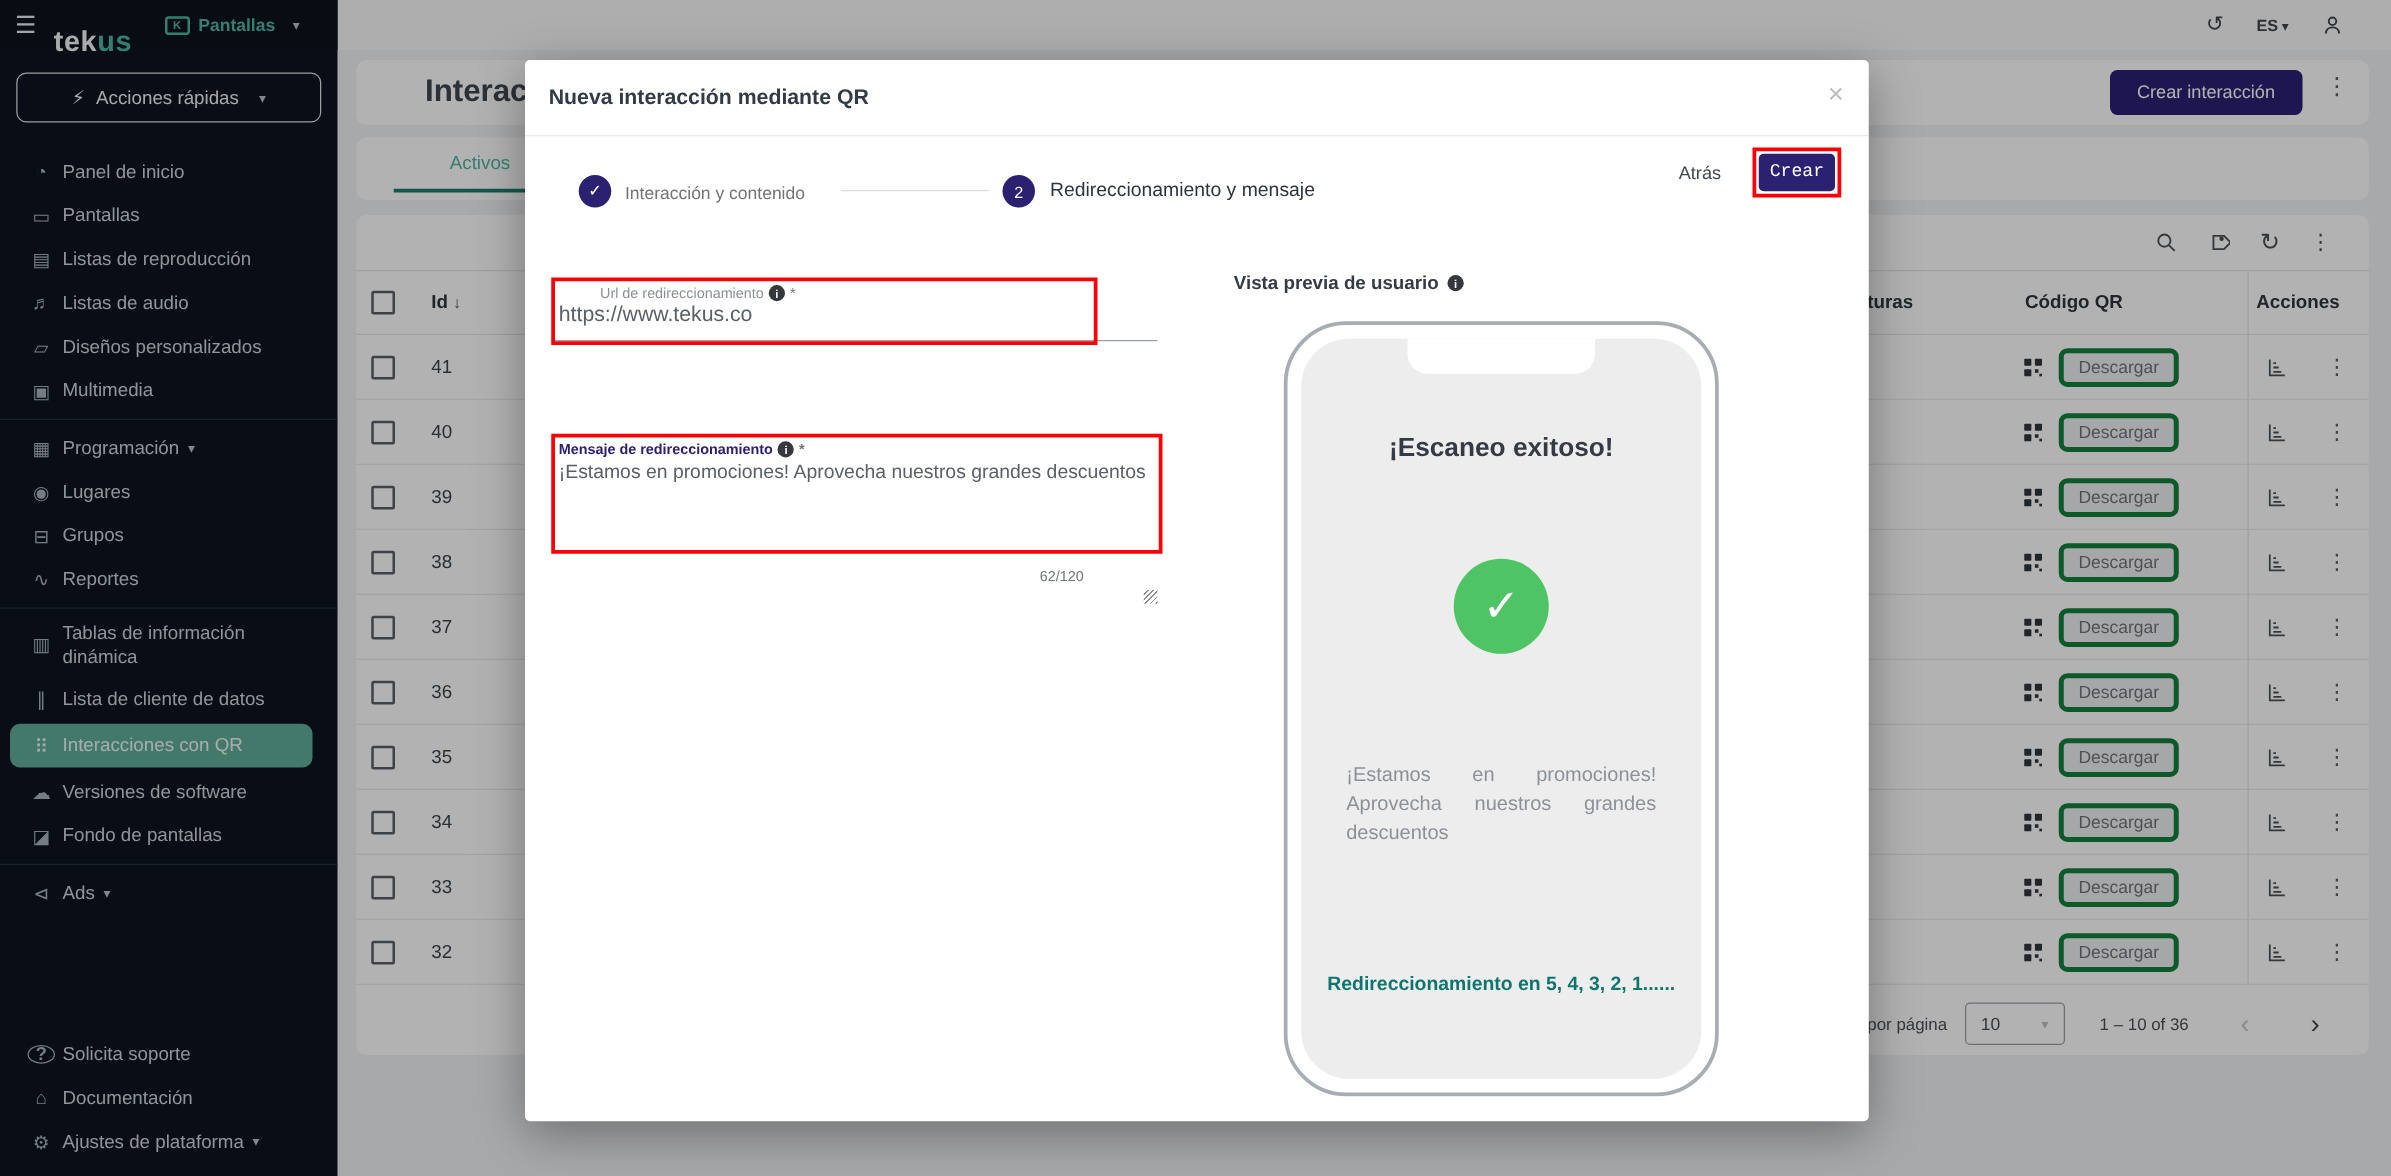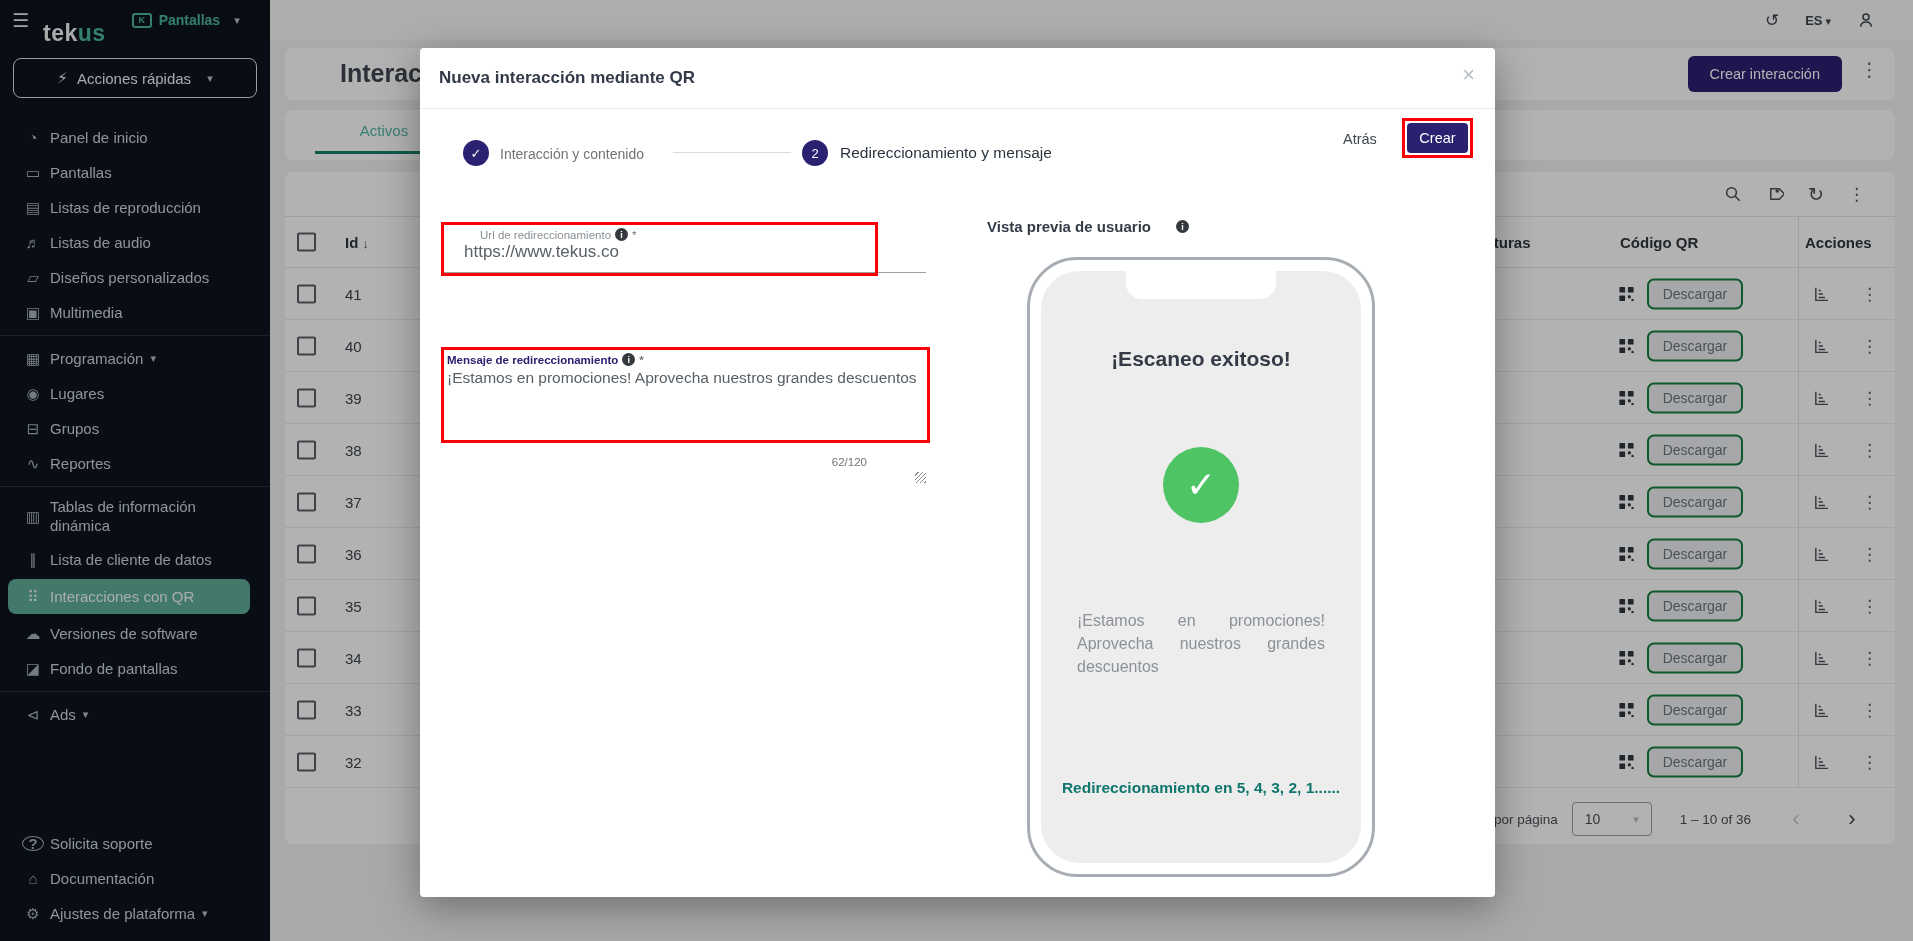--- a/index.html
+++ b/index.html
@@ -63,21 +63,21 @@
     border:2px solid #595f66; border-radius:2px; background:#fff; cursor:pointer; }
   .cell-id { position:absolute; left:60px; width:60px; text-align:left; top:50%; transform:translateY(-50%); }
   #thead .cell-id { font-weight:700; }
   .sort-ar { font-size:13px; margin-left:4px; color:#4a5157; }
   .h-lect { position:absolute; left:1183px; top:50%; transform:translateY(-50%); }
   .h-qr   { position:absolute; left:1335px; top:50%; transform:translateY(-50%); }
   .h-acc  { position:absolute; left:1520px; top:50%; transform:translateY(-50%); }
   .trow { position:absolute; left:0; right:0; height:52px; border-bottom:1px solid #e9ebec; font-size:15px; color:#3d444b; }
   .qr-ic { position:absolute; left:1333px; top:50%; transform:translateY(-50%); display:flex; }
   .dl { position:absolute; left:1362px; top:50%; transform:translateY(-50%); width:96px; height:31px;
-    background:#eef0f1; border:2px solid #15803d; border-radius:7px; color:#6f757b; font-size:14px;
+    background:#eef0f1; border:4px solid #15803d; border-radius:7px; color:#6f757b; font-size:14px;
     font-family:inherit; cursor:pointer; }
   .stats-ic { position:absolute; left:1528px; top:50%; transform:translateY(-50%); display:flex; cursor:pointer; }
   .more-v { position:absolute; left:1576px; top:50%; transform:translateY(-50%); font-size:17px; color:#5b6166; cursor:pointer; }
   #pager { position:absolute; bottom:0; left:0; right:0; height:50px; display:flex; align-items:center;
     justify-content:flex-end; color:#4a5056; font-size:13.5px; }
   #pager .pp-label { margin-right:14px; }
   #pager .pp-select { width:80px; height:34px; border:1px solid #9aa0a5; border-radius:4px; display:flex;
     align-items:center; justify-content:space-between; padding:0 12px; cursor:pointer; margin-right:28px; font-size:14px;}
   #pager .range { margin-right:30px; }
   #pager .pch { font-size:22px; width:30px; text-align:center; cursor:pointer; }
@@ -92,39 +92,39 @@
   #m-close { position:absolute; right:20px; top:14px; font-size:22px; color:#b9bec4; cursor:pointer; }
   #m-hdiv { position:absolute; left:0; right:0; top:60px; border-top:1px solid #e8eaec; }
   .step-circle { position:absolute; width:26px; height:26px; border-radius:50%; background:#2b2171; color:#fff;
     display:flex; align-items:center; justify-content:center; font-size:13px; top:92px; }
   #step1-label { position:absolute; left:80px; top:98px; font-size:14px; color:#737373; }
   #step-line { position:absolute; left:253px; top:104px; width:118px; border-top:1.5px solid #d9dcdf; }
   #step2-label { position:absolute; left:420px; top:96px; font-size:15.5px; color:#2b3440; }
   #m-back { position:absolute; left:923px; top:83px; font-size:14.5px; color:#3f4750; background:none;
     border:none; font-family:inherit; cursor:pointer; }
   #m-create { position:absolute; left:987px; top:75px; width:61px; height:30px; background:#2b2171; color:#fff;
-    border:none; border-radius:4px; font-size:14.5px; font-family:Liberation Sans, sans-serif; cursor:pointer; }
+    border:none; border-radius:4px; font-size:14.5px; font-family:Liberation Mono, monospace; cursor:pointer; }
   .ann { position:absolute; border:3px solid #fb0007; pointer-events:none; z-index:60; }
   #ann-create { left:982px; top:70px; width:71px; height:40px; }
   #ann-url { left:21px; top:174px; width:437px; height:54px; }
   #ann-msg { left:21px; top:299px; width:489px; height:96px; }
   .f-label { position:absolute; font-size:11.5px; color:#8a9196; display:flex; align-items:center; gap:4px; }
   .f-label.navy { color:#2b2171; font-weight:600; }
   .info-dot { display:inline-flex; width:13px; height:13px; border-radius:50%; background:#35393e; color:#fff;
     font-size:9px; font-weight:700; align-items:center; justify-content:center; font-style:normal; }
   .req { color:#6f757a; }
   #url-input { position:absolute; left:21px; top:194px; width:485px; border:none; border-bottom:1px solid #9aa0a5;
-    font-size:17px; color:#596066; padding:0 0 10px 23px; font-family:inherit; background:transparent; outline:none; }
+    font-size:17px; color:#596066; padding:0 0 10px 6px; font-family:inherit; background:transparent; outline:none; }
   #msg-area { position:absolute; left:27px; top:318px; width:478px; height:120px; border:none; resize:none;
     font-size:15.5px; line-height:1.5; color:#596066; font-family:inherit; background:transparent; outline:none; overflow:hidden; }
   #msg-grip { position:absolute; left:495px; top:424px; width:11px; height:11px;
     background:repeating-linear-gradient(135deg,transparent,transparent 2px,#8a9196 2px,#8a9196 3px); }
   #msg-counter { position:absolute; left:21px; top:408px; width:426px; text-align:right; font-size:11.5px; color:#6f757a; }
   #pv-head { position:absolute; left:567px; top:170px; font-size:15px; font-weight:700; color:#333b46;
-    display:flex; align-items:center; gap:25px; }
+    display:flex; align-items:center; gap:7px; }
   #phone { position:absolute; left:607px; top:209px; width:348px; height:620px; border:3px solid #a7adb3;
     border-radius:50px; background:#fff; padding:11px; }
   #screen { position:relative; width:100%; height:100%; background:#ededee; border-radius:38px; overflow:hidden; }
   #notch { position:absolute; left:50%; transform:translateX(-50%); top:0; width:150px; height:28px; background:#fff;
     border-radius:0 0 16px 16px; }
   #scan-title { position:absolute; top:76px; width:100%; text-align:center; font-size:21px; font-weight:800; color:#343b47; }
   #succ-circle { position:absolute; top:176px; left:50%; transform:translateX(-50%); width:76px; height:76px;
     border-radius:50%; background:#4ec464; color:#fff; display:flex; align-items:center; justify-content:center;
     font-size:36px; font-weight:800; }
   #pv-msg { position:absolute; top:338px; left:36px; right:36px; text-align:justify; font-size:16px;

